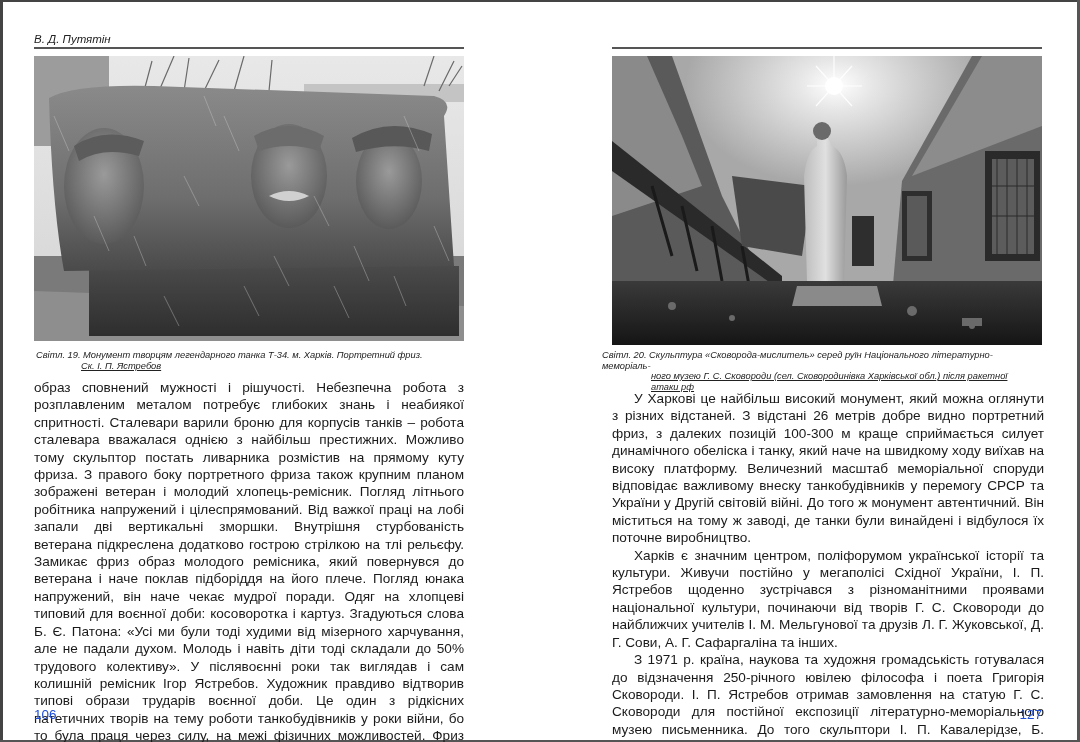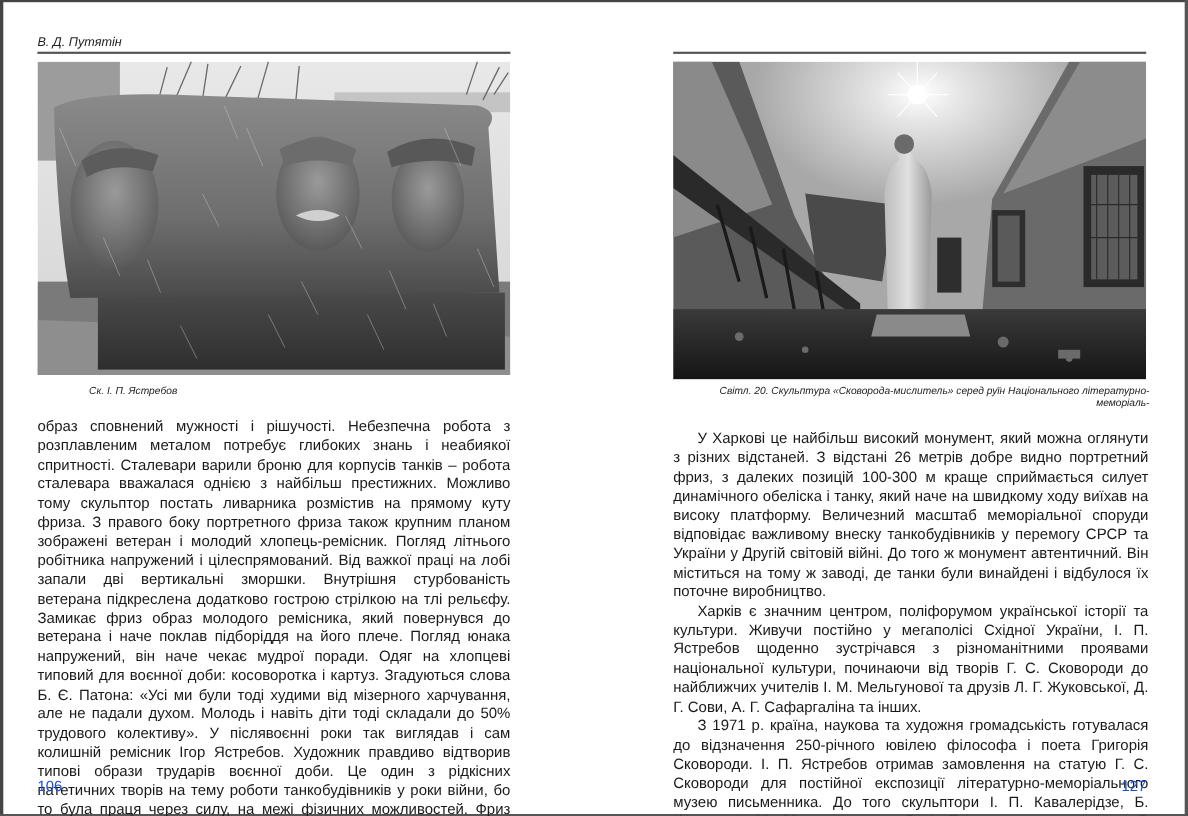--- a/index.html
+++ b/index.html
@@ -30,22 +30,22 @@
 
   .photo { position: absolute; overflow: hidden; }
   .page-left .photo { left: 34px; top: 56px; width: 430px; height: 285px; }
   .page-right .photo { left: 72px; top: 56px; width: 430px; height: 289px; }
   .photo svg { display: block; width: 100%; height: 100%; }
 
   .caption {
     position: absolute; font-size: 9.3px; font-style: italic; color: #222; line-height: 10.6px;
   }
   .page-left .caption { left: 36px; top: 350px; width: 430px; }
-  .page-right .caption { left: 75px; top: 350px; width: 430px; text-align: right; }
-  .caption .cont { padding-left: 45px; display: block; }
+  .page-right .caption { left: 62px; top: 350px; width: 430px; }
+  .caption .cont { padding-left: 45px; display: block; text-decoration: underline; }
   .page-right .caption .cont { padding-left: 49px; }
 
   .body-text {
     position: absolute; font-size: 13.6px; line-height: 17.4px; text-align: justify; color: #1a1a1a;
     hyphens: manual;
   }
   .page-left .body-text { left: 34px; top: 379px; width: 430px; }
   .page-right .body-text { left: 72px; top: 390px; width: 432px; }
   .body-text p { margin: 0; }
   .body-text p.indent { text-indent: 22px; }
@@ -105,20 +105,21 @@
       <path d="M220 80 Q255 60 290 80 L285 95 Q255 85 225 95 Z" fill="#6c6c6c"></path>
       <ellipse cx="355" cy="125" rx="33" ry="48" fill="url(#face)"></ellipse>
       <path d="M318 82 Q355 60 398 78 L395 95 Q360 85 322 96 Z" fill="#585858"></path>
       <g stroke="#cfcfcf" stroke-width="0.7" opacity="0.55">
         <path d="M20 60 L35 95 M60 160 L75 195 M100 180 L112 210 M150 120 L165 150 M190 60 L205 95 M240 200 L255 230 M280 140 L295 170 M320 190 L335 225 M370 60 L385 95 M400 170 L415 205 M130 240 L145 270 M210 230 L225 260 M300 230 L315 262 M360 220 L372 250 M170 40 L182 70"></path>
       </g>
     </svg>
   </div>
 
   <div class="caption">
+    <span>Світл. 19. Монумент творцям легендарного танка Т-34. м. Харків. Портретний фриз.</span>
     <span class="cont">Ск. І. П. Ястребов</span>
   </div>
 
   <div class="body-text">
     <p>образ сповнений мужності і рішучості. Небезпечна робота з розплавленим металом потребує глибоких знань і неабиякої спритності. Сталевари варили броню для корпусів танків – робота сталевара вважалася однією з найбільш престижних. Можливо тому скульптор постать ливарника розмістив на прямому куту фриза. З правого боку портретного фриза також крупним планом зображені ветеран і молодий хлопець-ремісник. Погляд літнього робітника напружений і цілеспрямований. Від важкої праці на лобі запали дві вертикальні зморшки. Внутрішня стурбованість ветерана підкреслена додатково гострою стрілкою на тлі рельєфу. Замикає фриз образ молодого ремісника, який повернувся до ветерана і наче поклав підборіддя на його плече. Погляд юнака напружений, він наче чекає мудрої поради. Одяг на хлопцеві типовий для воєнної доби: косоворотка і картуз. Згадуються слова Б. Є. Патона: «Усі ми були тоді худими від мізерного харчування, але не падали духом. Молодь і навіть діти тоді складали до 50% трудового колективу». У післявоєнні роки так виглядав і сам колишній ремісник Ігор Ястребов. Художник правдиво відтворив типові образи трударів воєнної доби. Це один з рідкісних патетичних творів на тему роботи танкобудівників у роки війни, бо то була праця через силу, на межі фізичних можливостей. Фриз вирішений у «суворому стилі» з елементами плакатних засобів.</p>
   </div>
 
   <div class="folio">106</div>
 </div>
 
@@ -174,20 +175,21 @@
       <circle cx="210" cy="75" r="9" fill="#6a6a6a"></circle>
       <g stroke="#ffffff" stroke-width="1.2" opacity="0.9">
         <path d="M222 30 L222 0 M222 30 L250 30 M222 30 L195 30 M222 30 L240 10 M222 30 L204 10 M222 30 L240 50 M222 30 L204 50"></path>
       </g>
       <circle cx="222" cy="30" r="9" fill="#ffffff"></circle>
     </svg>
   </div>
 
   <div class="caption">
     <span>Світл. 20. Скульптура «Сковорода-мислитель» серед руїн Національного літературно-меморіаль-</span>
+    <span class="cont">ного музею Г. С. Сковороди (сел. Сковородинівка Харківської обл.) після ракетної атаки рф</span>
   </div>
 
   <div class="body-text">
     <p class="indent">У Харкові це найбільш високий монумент, який можна оглянути з різних відстаней. З відстані 26 метрів добре видно портретний фриз, з далеких позицій 100-300 м краще сприймається силует динамічного обеліска і танку, який наче на швидкому ходу виїхав на високу платформу. Величезний масштаб меморіальної споруди відповідає важливому внеску танкобудівників у перемогу СРСР та України у Другій світовій війні. До того ж монумент автентичний. Він міститься на тому ж заводі, де танки були винайдені і відбулося їх поточне виробництво.</p>
     <p class="indent">Харків є значним центром, поліфорумом української історії та культури. Живучи постійно у мегаполісі Східної України, І. П. Ястребов щоденно зустрічався з різноманітними проявами національної культури, починаючи від творів Г. С. Сковороди до найближчих учителів І. М. Мельгунової та друзів Л. Г. Жуковської, Д. Г. Сови, А. Г. Сафаргаліна та інших.</p>
     <p class="indent">З 1971 р. країна, наукова та художня громадськість готувалася до відзначення 250-річного ювілею філософа і поета Григорія Сковороди. І. П. Ястребов отримав замовлення на статую Г. С. Сковороди для постійної експозиції літературно-меморіального музею письменника. До того скульптори І. П. Кавалерідзе, Б. Кратко, І. М. Мельгунова та Л. І. Твердянська трактували Г. Сковороду як революціонера та просвітителя. Названі</p>
   </div>
 
   <div class="folio">127</div>
 </div>

